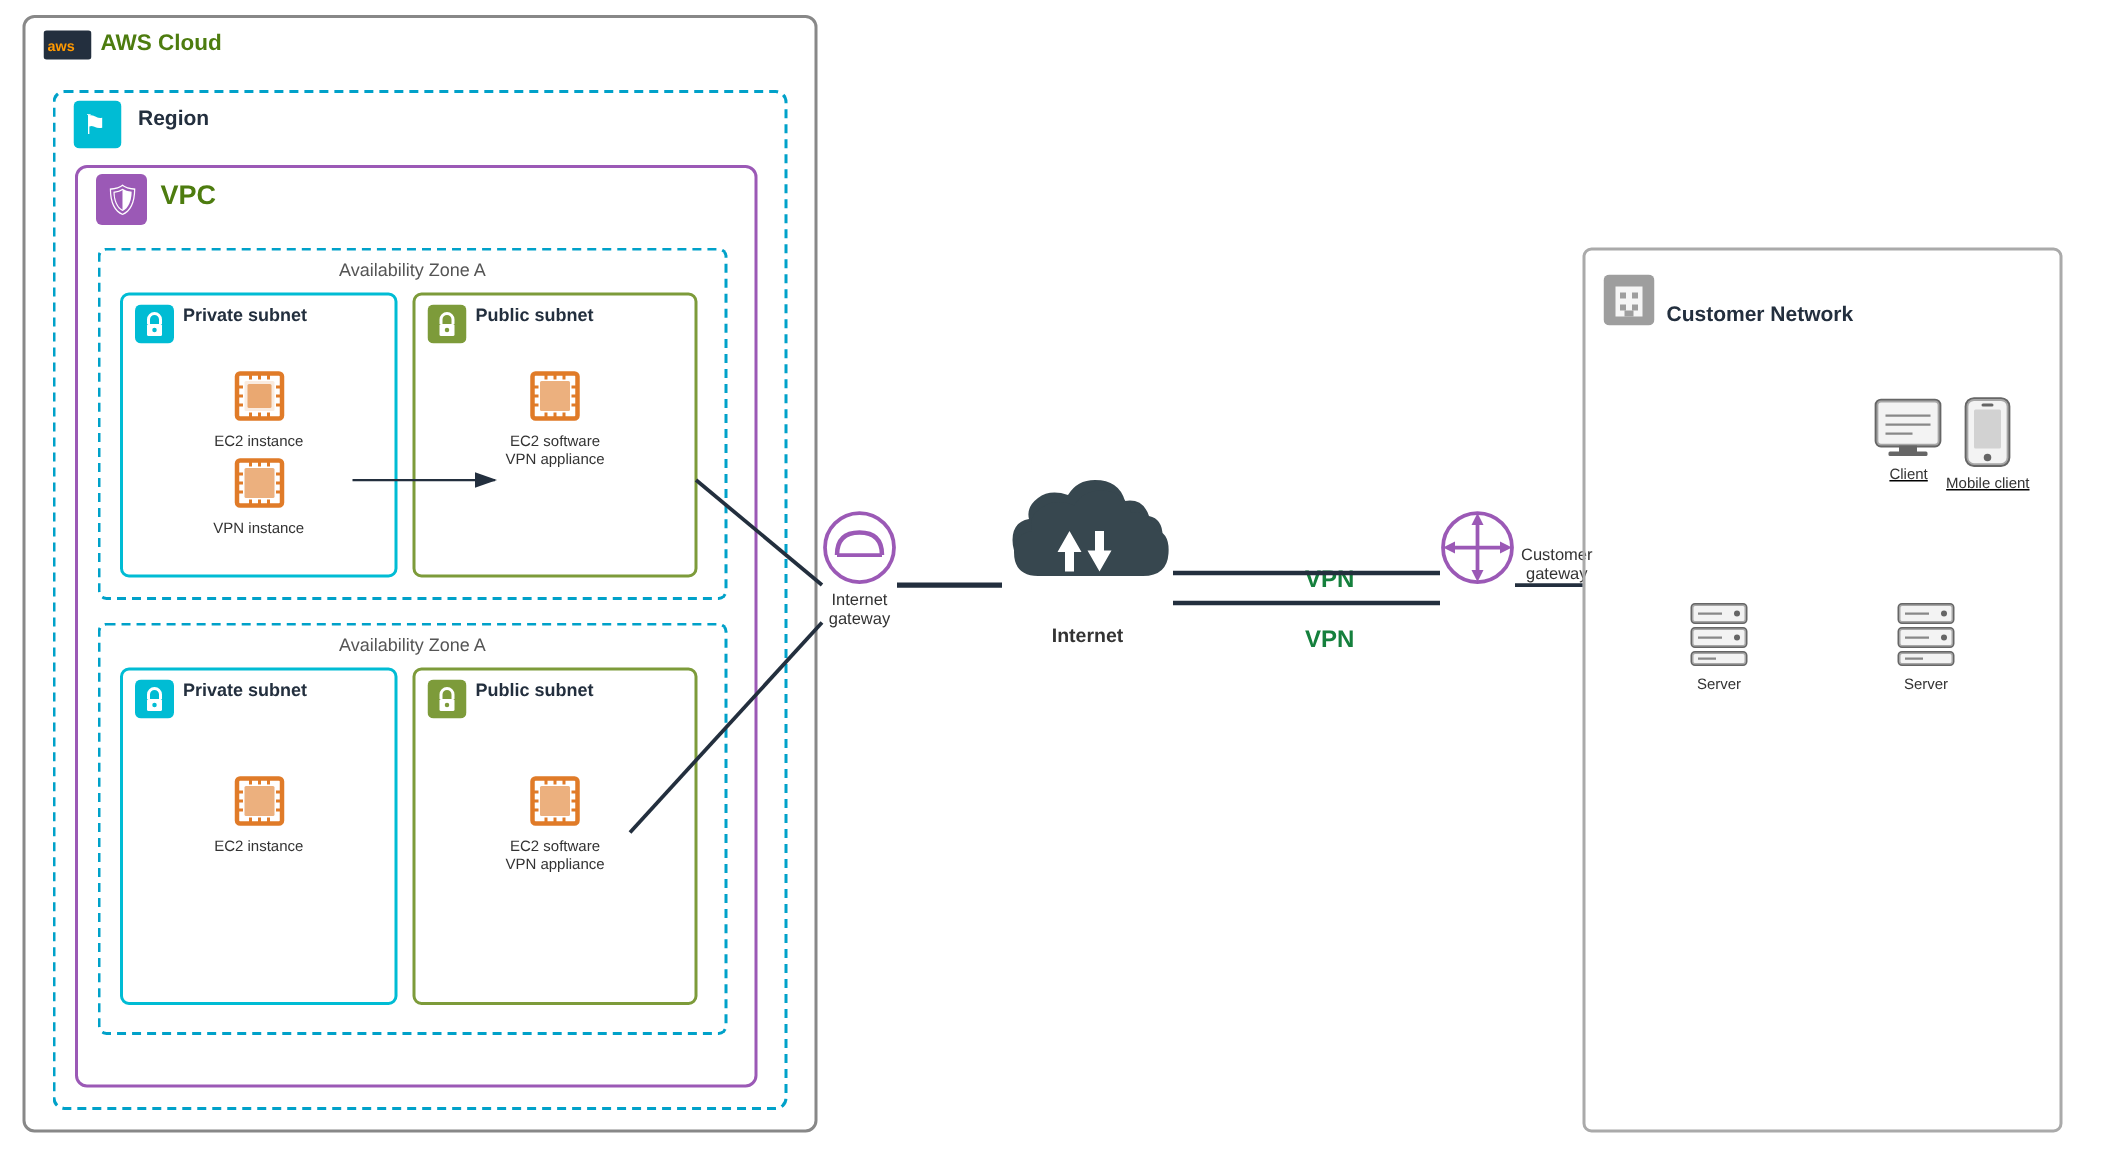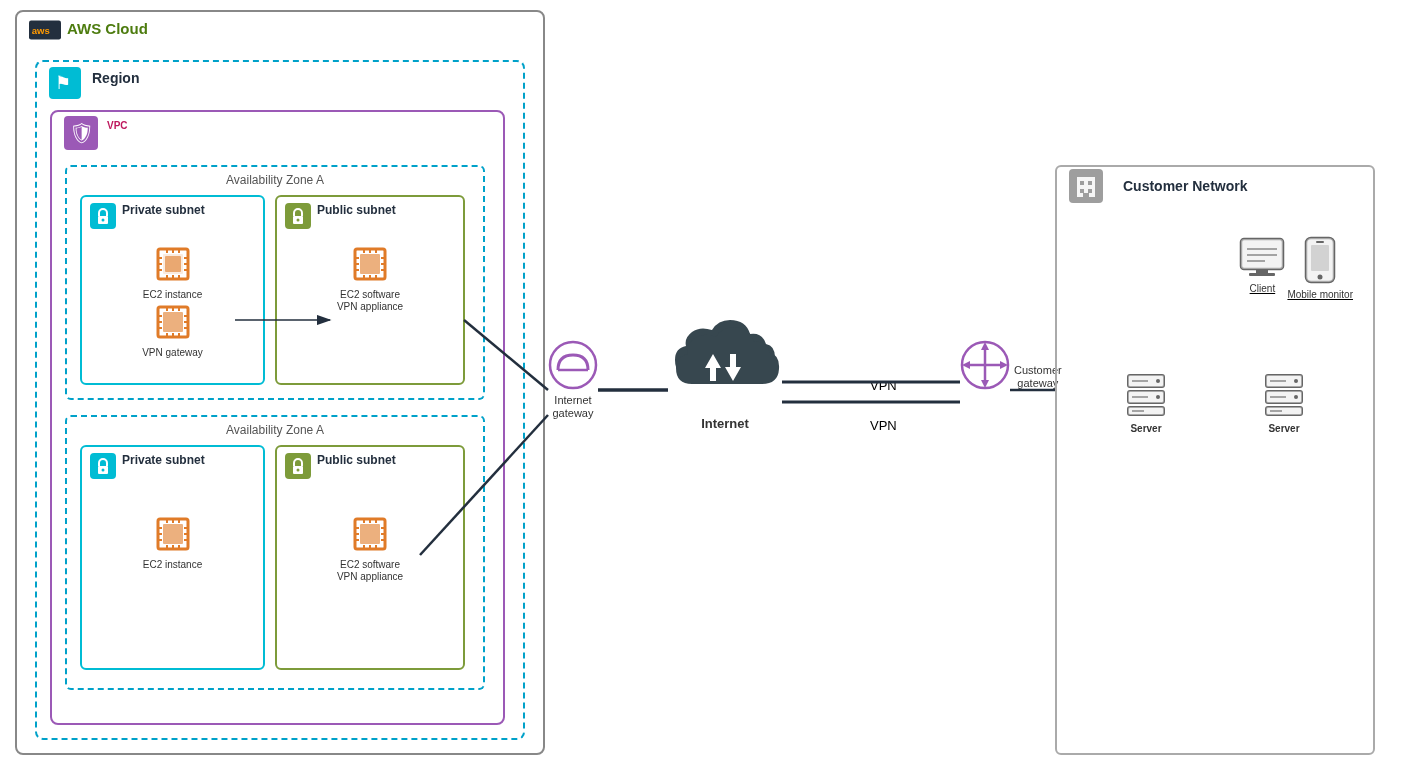--- a/index.html
+++ b/index.html
@@ -79,23 +79,23 @@
       width: 455px;
       height: 615px;
       border: 2px solid #9b59b6;
       border-radius: 8px;
       background: transparent;
     }
     .vpc-label {
       position: absolute;
       top: 8px;
       left: 55px;
-      font-size: 10px;
+      font-size: 18px;
       font-weight: 600;
-      color: #be185d;
+      color: #4d7c0f;
     }
     .vpc-icon {
       position: absolute;
       top: 4px;
       left: 12px;
     }
 
     
     .az-box-top {
       position: absolute;
@@ -262,36 +262,36 @@
       left: 1055px;
       top: 165px;
       width: 320px;
       height: 590px;
       border: 2px solid #aaa;
       border-radius: 6px;
       background: transparent;
     }
     .customer-network-header {
       display: flex;
-      align-items: center;
-      gap: 20px;
-      padding: 2px 12px;
+      align-items: flex-end;
+      gap: 8px;
+      padding: 16px 12px;
     }
     .customer-network-label {
       font-size: 14px;
       font-weight: 600;
       color: #232f3e;
     }
 
     
     .vpn-label {
       position: absolute;
-      font-size: 13px;
-      font-weight: 400;
-      color: #000000;
+      font-size: 16px;
+      font-weight: 700;
+      color: #15803d;
     }
   </style>
 </head>
 <body>
 
 <div class="diagram-container">
 
   <div class="aws-cloud-box">
 
     <svg class="aws-logo" viewBox="0 0 60 36" fill="none" xmlns="http://www.w3.org/2000/svg">
@@ -371,21 +371,21 @@
           <line x1="15" y1="32" x2="15" y2="36" stroke="#e07b28" stroke-width="2"></line>
           <line x1="21" y1="32" x2="21" y2="36" stroke="#e07b28" stroke-width="2"></line>
           <line x1="27" y1="32" x2="27" y2="36" stroke="#e07b28" stroke-width="2"></line>
           <line x1="6" y1="15" x2="10" y2="15" stroke="#e07b28" stroke-width="2"></line>
           <line x1="6" y1="21" x2="10" y2="21" stroke="#e07b28" stroke-width="2"></line>
           <line x1="6" y1="27" x2="10" y2="27" stroke="#e07b28" stroke-width="2"></line>
           <line x1="32" y1="15" x2="36" y2="15" stroke="#e07b28" stroke-width="2"></line>
           <line x1="32" y1="21" x2="36" y2="21" stroke="#e07b28" stroke-width="2"></line>
           <line x1="32" y1="27" x2="36" y2="27" stroke="#e07b28" stroke-width="2"></line>
         </svg>
-        <span class="instance-label">VPN gateway</span>
+        <span class="instance-label">VPN instance</span>
       </div>
     </div>
   </div>
 
   <div class="public-subnet-top">
     <div class="subnet-header">
       <svg width="26" height="26" viewBox="0 0 26 26">
         <rect width="26" height="26" rx="4" fill="#7d9b3a"></rect>
         <rect x="8" y="13" width="10" height="8" rx="1" fill="white"></rect>
         <path d="M9 13 V10 a4 4 0 0 1 8 0 V13" stroke="white" stroke-width="2" fill="none"></path>
@@ -563,25 +563,25 @@
       </div>
       <div class="instance-item">
 
         <svg width="34" height="50" viewBox="0 0 34 50">
           <rect x="3" y="3" width="28" height="44" rx="5" fill="none" stroke="#666" stroke-width="2.5"></rect>
           <rect x="3" y="3" width="28" height="44" rx="5" fill="#e8e8e8" opacity="0.5"></rect>
           <rect x="8" y="10" width="18" height="26" rx="1" fill="#888" opacity="0.3"></rect>
           <circle cx="17" cy="42" r="2.5" fill="#666"></circle>
           <rect x="13" y="6" width="8" height="2" rx="1" fill="#666"></rect>
         </svg>
-        <span class="instance-label">Mobile monitor</span>
-      </div>
-    </div>
-
-    <div style="display: flex; justify-content: space-around; padding: 60px 20px 10px 20px; font-weight: bold;">
+        <span class="instance-label">Mobile client</span>
+      </div>
+    </div>
+
+    <div style="display: flex; justify-content: space-around; padding: 60px 20px 10px 20px;">
       <div class="instance-item">
 
         <svg width="44" height="48" viewBox="0 0 44 48">
           <rect x="4" y="4" width="36" height="12" rx="2" fill="none" stroke="#666" stroke-width="2"></rect>
           <rect x="4" y="4" width="36" height="12" rx="2" fill="#e8e8e8" opacity="0.5"></rect>
           <line x1="8" y1="10" x2="24" y2="10" stroke="#888" stroke-width="1.5"></line>
           <circle cx="34" cy="10" r="2" fill="#666"></circle>
           <rect x="4" y="20" width="36" height="12" rx="2" fill="none" stroke="#666" stroke-width="2"></rect>
           <rect x="4" y="20" width="36" height="12" rx="2" fill="#e8e8e8" opacity="0.5"></rect>
           <line x1="8" y1="26" x2="24" y2="26" stroke="#888" stroke-width="1.5"></line>

